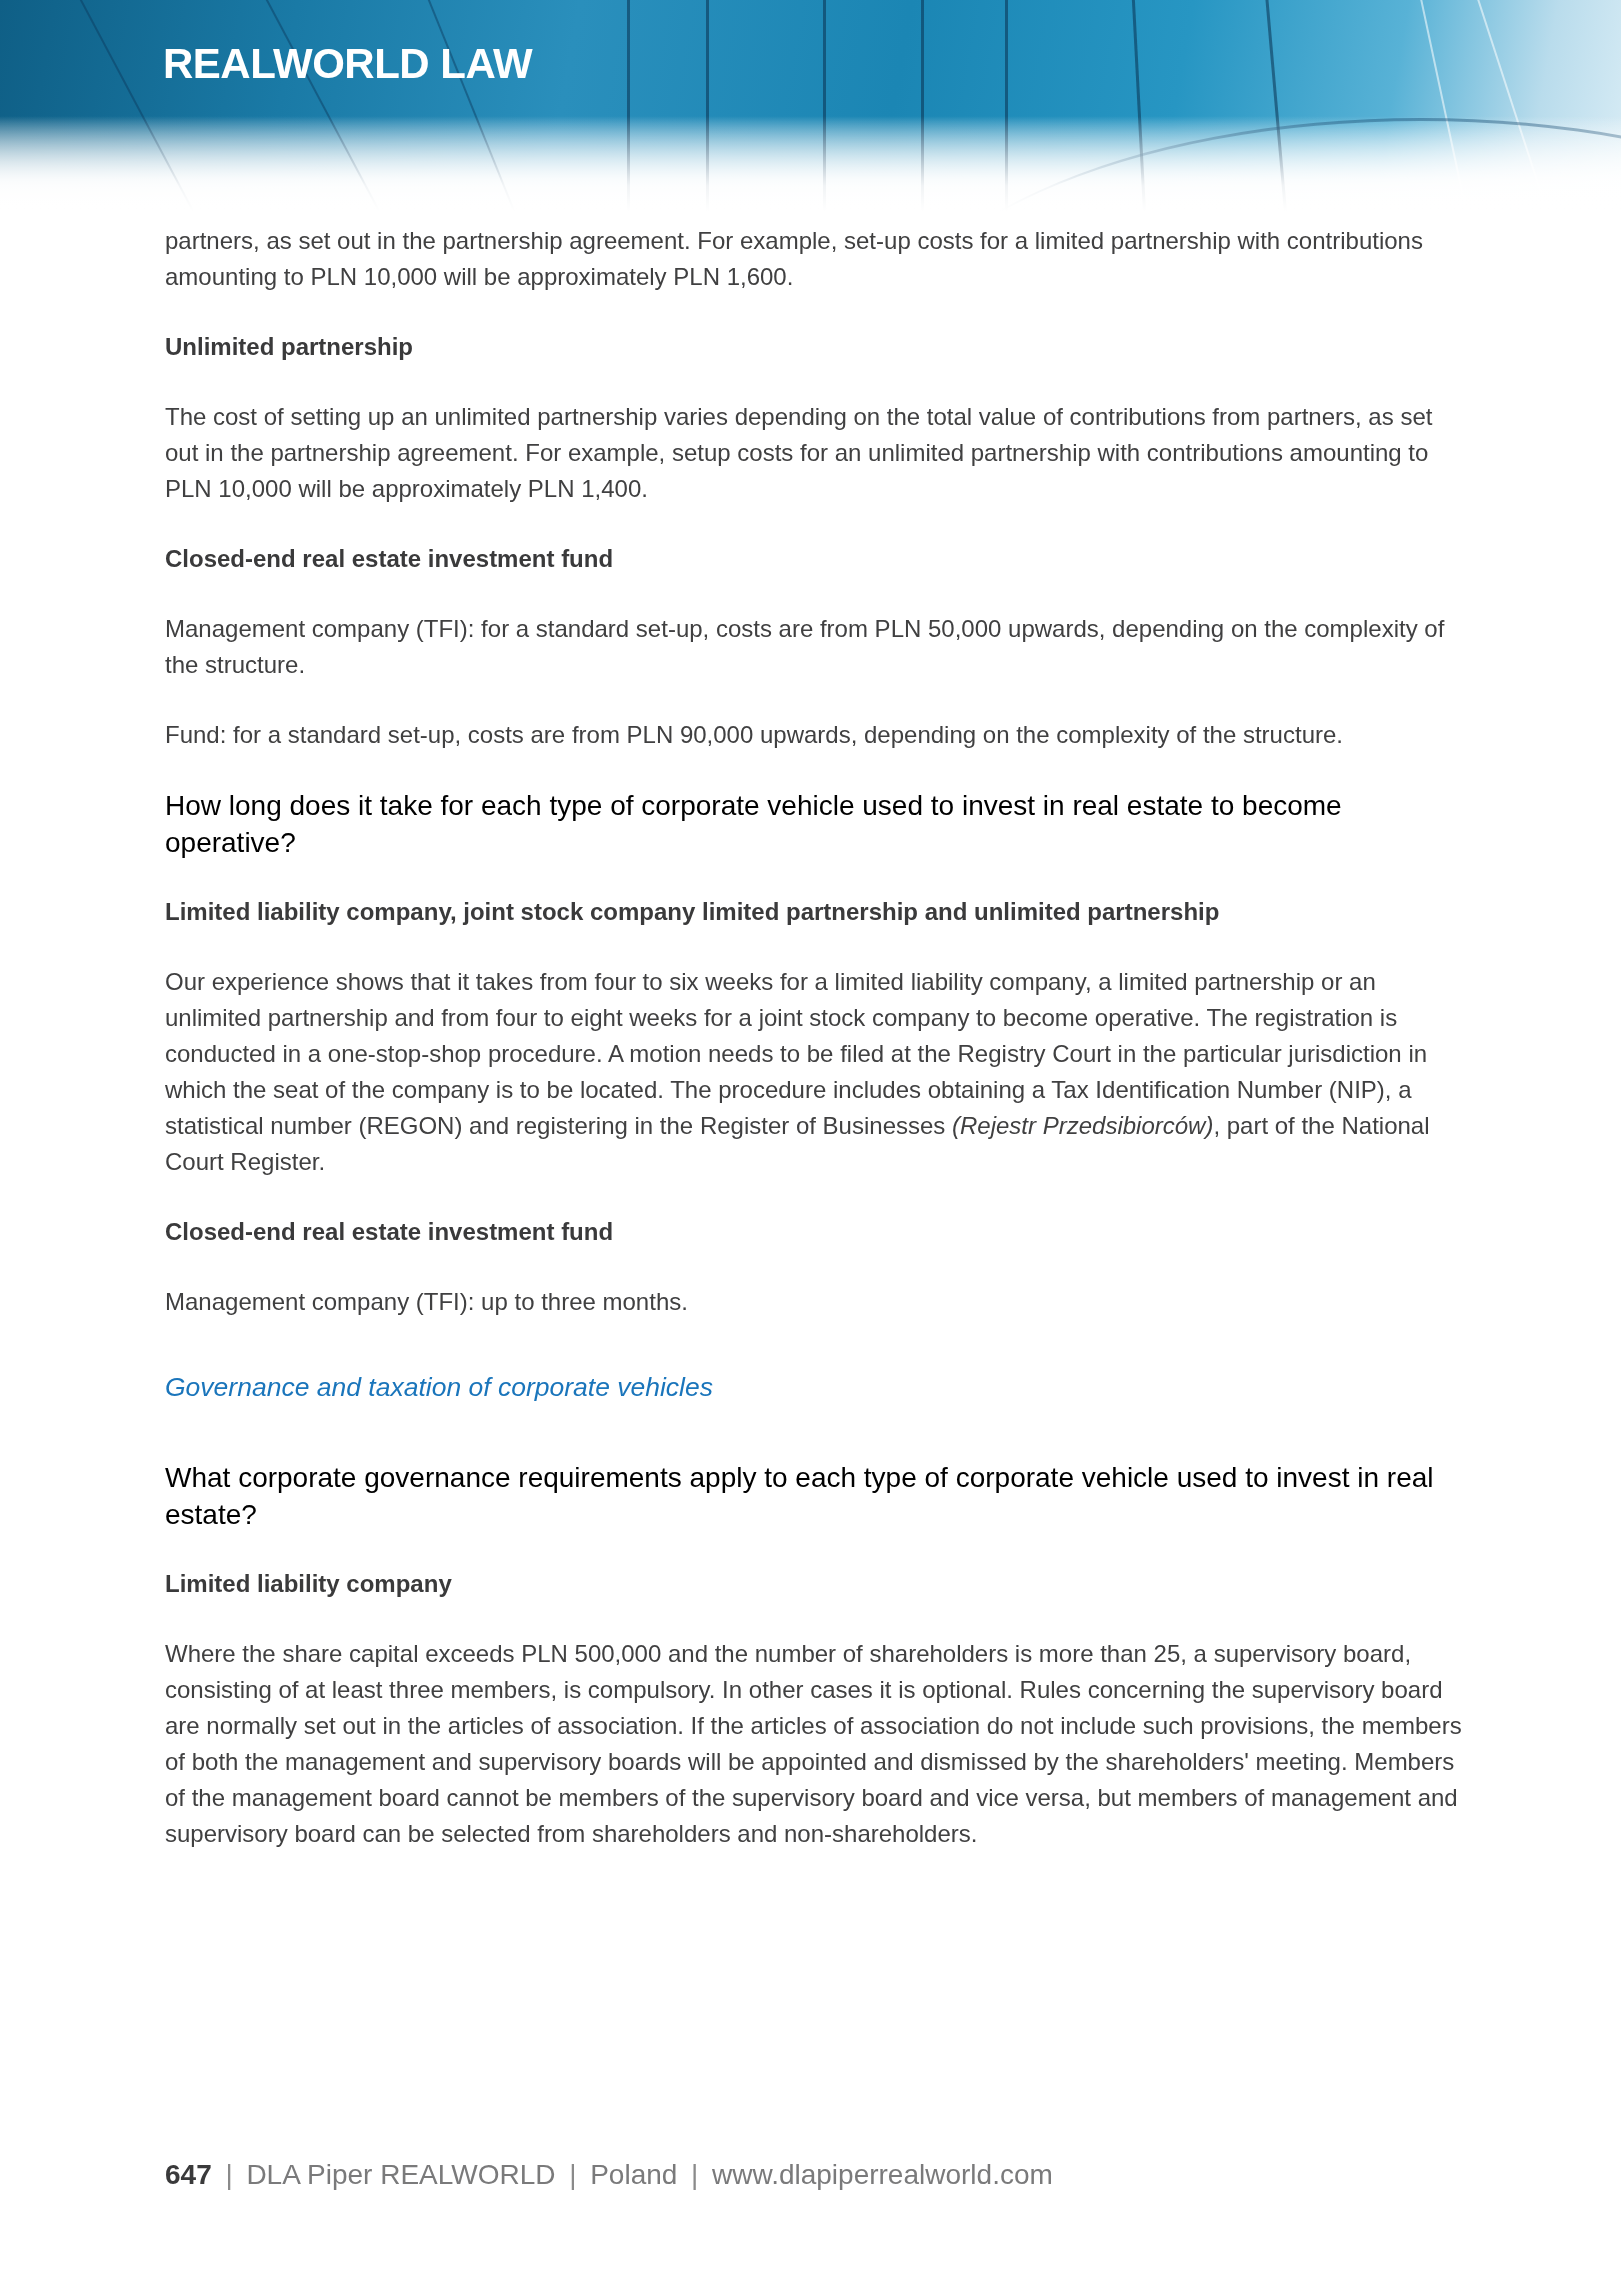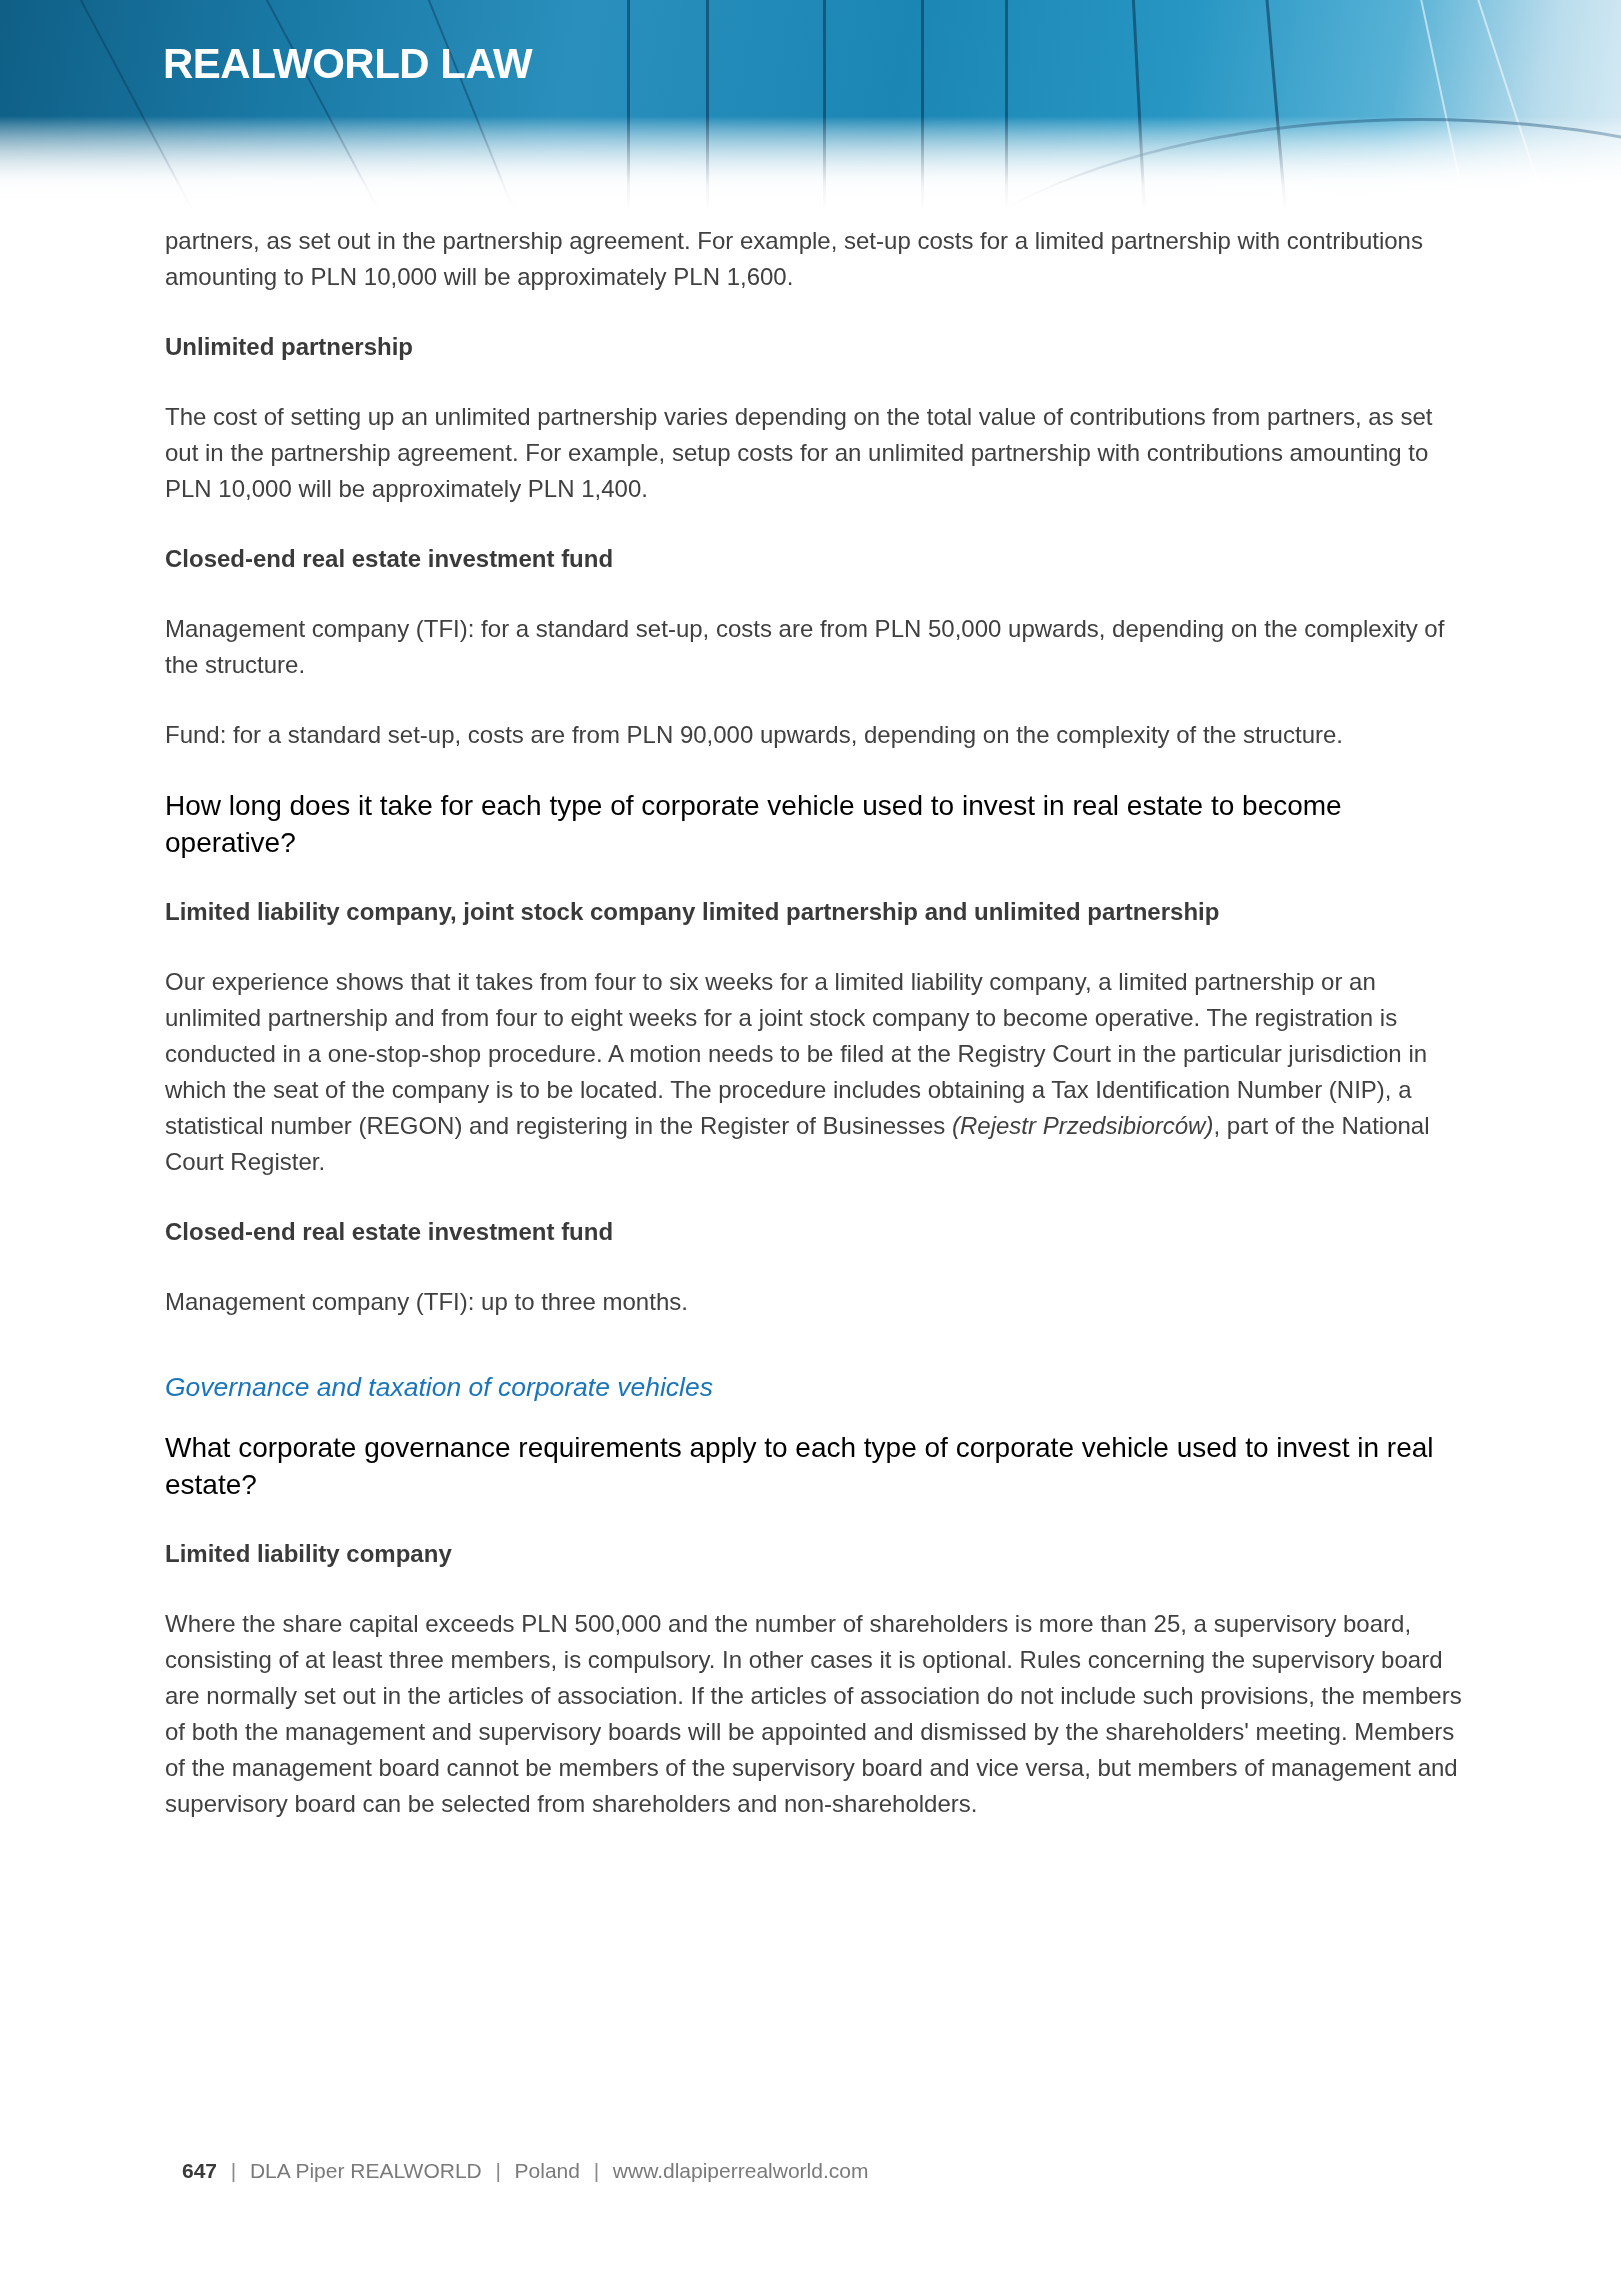--- a/index.html
+++ b/index.html
@@ -37,26 +37,26 @@
     font-size:42px; letter-spacing:-0.5px; color:#ffffff;
   }
 
   .content {
     position:absolute; left:165px; top:223px; width:1299px;
     font-size:24px; line-height:36px; color:#404041;
   }
   .content p { margin:0 0 34px 0; }
   .content .subhead { font-weight:bold; color:#3a3a3b; }
   .content .question { color:#000000; font-size:28px; line-height:37px; margin-bottom:33px; }
-  .content .section-title { color:#1a75bb; font-style:italic; font-size:26.5px; line-height:37px; margin-top:49px; margin-bottom:23px; }
+  .content .section-title { color:#1a75bb; font-style:italic; font-size:26.5px; line-height:37px; margin-top:49px; margin-bottom:53px; }
   .content em { font-style:italic;margin-top:16px; }
 
   .footer {
-    position:absolute; left:182px; top:2159px;
-    font-size:21px; color:#7a7a7b; white-space:nowrap;
+    position:absolute; left:165px; top:2159px;
+    font-size:28px; color:#7a7a7b; white-space:nowrap;
   }
   .footer .page-number { font-weight:bold; color:#3a3a3b; }
   .footer .sep { margin:0 13.7px; color:#8a8a8a; }
 </style>
 </head>
 <body>
 
 <div class="banner">
   <div class="diag" style="left:59px;top:-39px;transform:rotate(-28deg);"></div>
   <div class="diag" style="left:245px;top:-39px;transform:rotate(-28deg);"></div>

